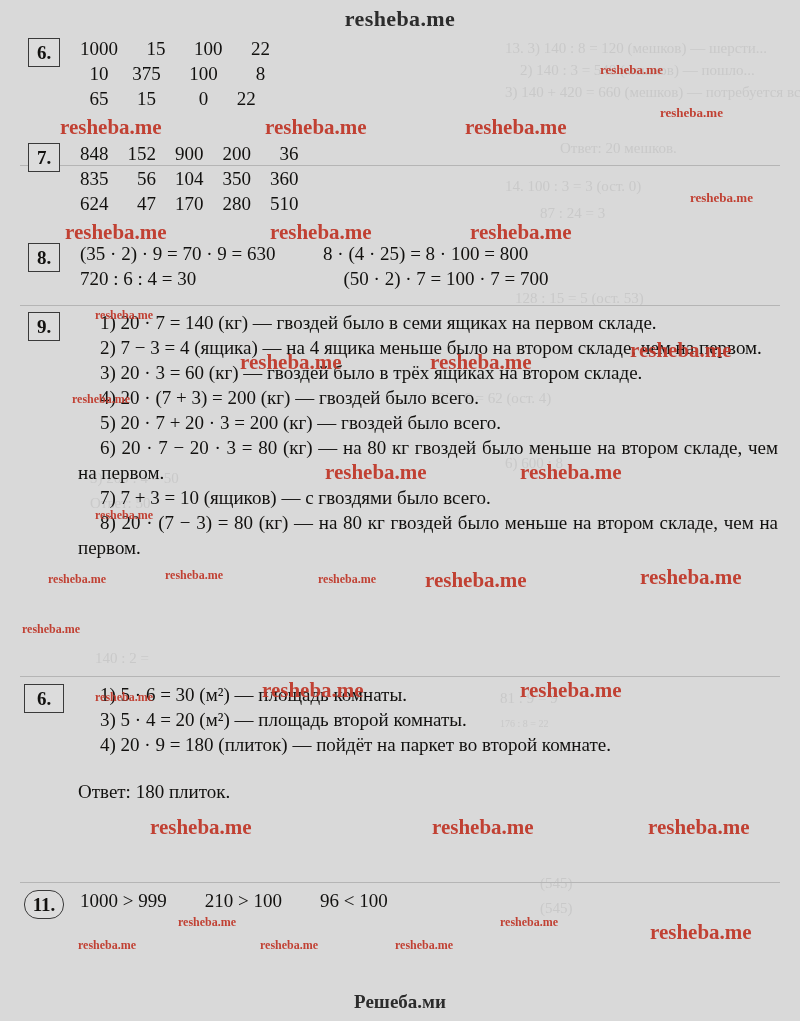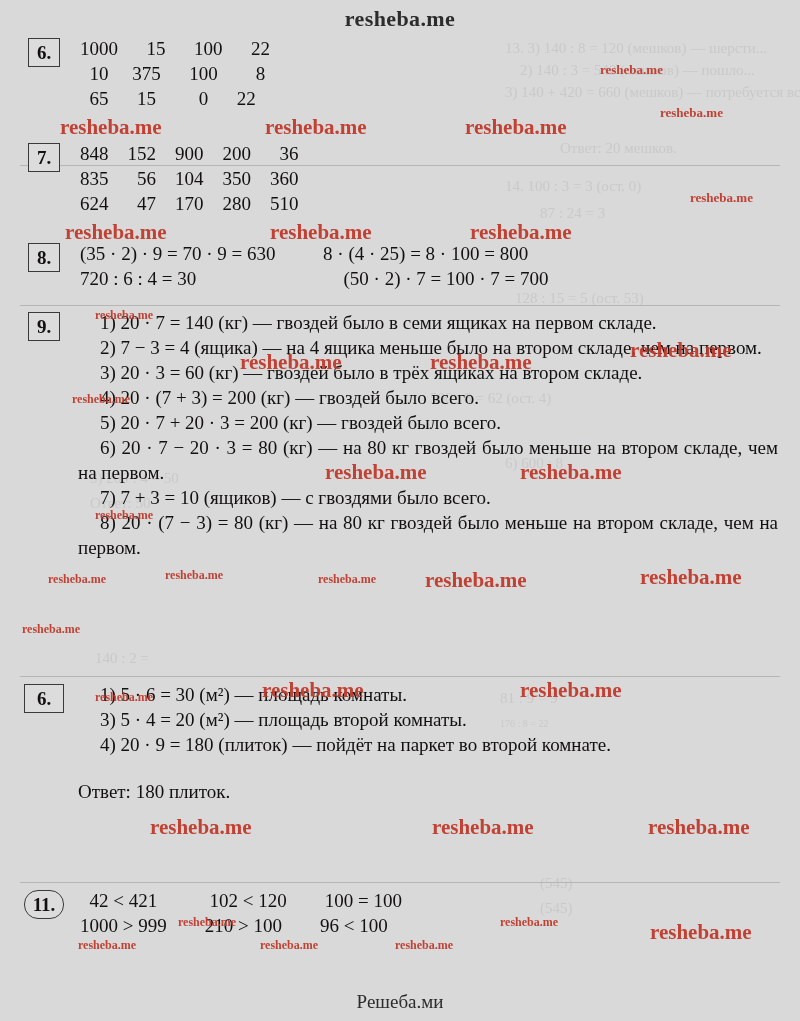--- a/index.html
+++ b/index.html
@@ -20,21 +20,21 @@
   .site-top{
     position:absolute;top:6px;left:0;width:800px;
     text-align:center;
     font-family:"Liberation Serif", serif;
     font-size:22px;font-weight:bold;color:#2c2c2c;
     letter-spacing:.4px;
   }
   .site-bottom{
     position:absolute;bottom:8px;left:0;width:800px;
     text-align:center;
-    font-size:19px;font-weight:normal;color:#2c2c2c;
+    font-size:19px;font-weight:bold;color:#2c2c2c;
   }
   
   .wm{
     position:absolute;
     color:#c0392b;
     font-family:"Liberation Serif", serif;
     font-weight:bold;
     white-space:nowrap;
     opacity:.95;
     pointer-events:none;
@@ -146,21 +146,20 @@
       <p class="p" style="text-indent:22px;">4) 20 · 9 = 180 (плиток) — пойдёт на паркет во второй комнате.</p>
       <p class="p" style="margin-top:22px;">Ответ: 180 плиток.</p>
     </div>
   </div>
 
   <div style="position:absolute;left:20px;top:882px;width:760px;border-top:1px solid #b5b5b5;"></div>
 
   <div class="task">
     <div class="num-box" style="left:24px;top:890px;width:38px;border-radius:14px;">11.</div>
     <div class="body" style="left:80px;top:888px;width:600px;">
-      <div class="row">  42 &lt; 421           102 &lt; 120        100 = 100</div>
       <div class="row">1000 &gt; 999        210 &gt; 100        96 &lt; 100</div>
     </div>
   </div>
 
   <div class="wm" style="left:600px;top:62px;font-size:13px;">resheba.me</div>
   <div class="wm" style="left:660px;top:105px;font-size:13px;">resheba.me</div>
   <div class="wm" style="left:60px;top:115px;font-size:21px;">resheba.me</div>
   <div class="wm" style="left:265px;top:115px;font-size:21px;">resheba.me</div>
   <div class="wm" style="left:465px;top:115px;font-size:21px;">resheba.me</div>
   <div class="wm" style="left:690px;top:190px;font-size:13px;">resheba.me</div>

